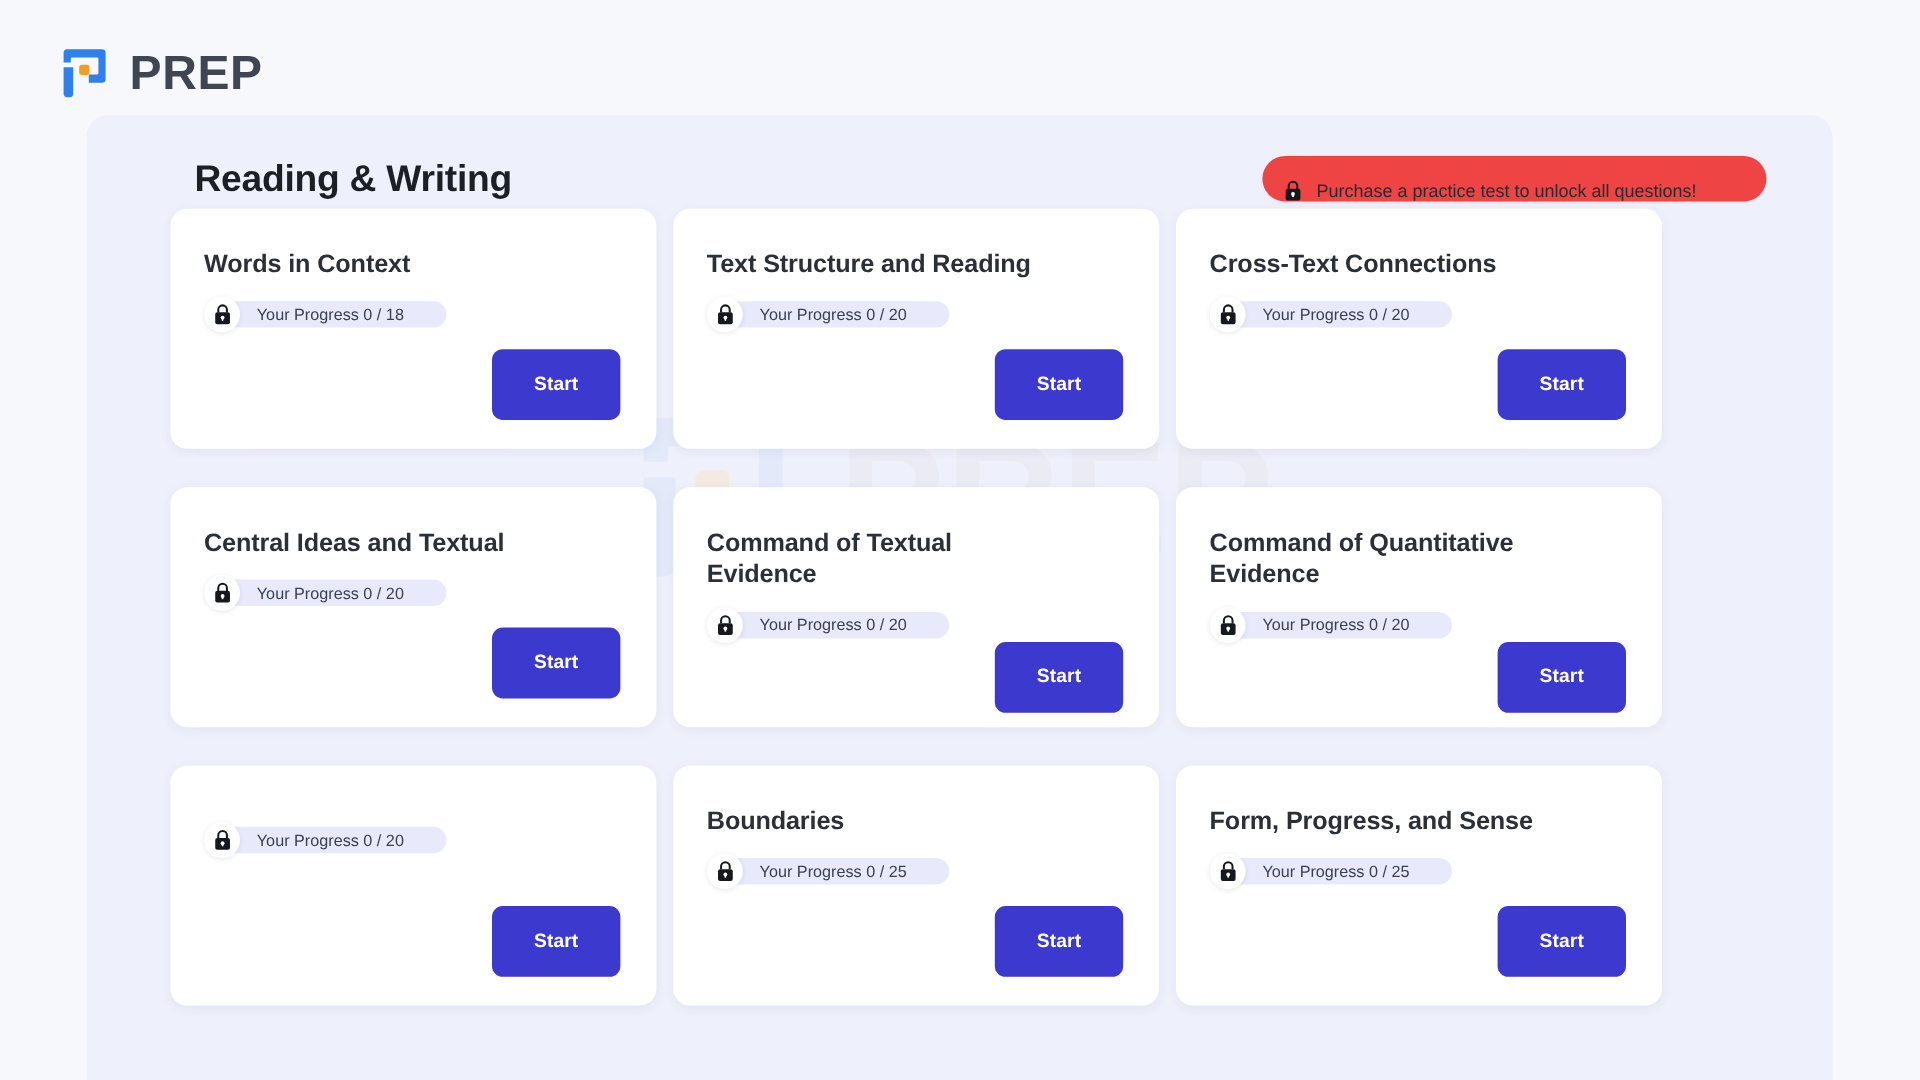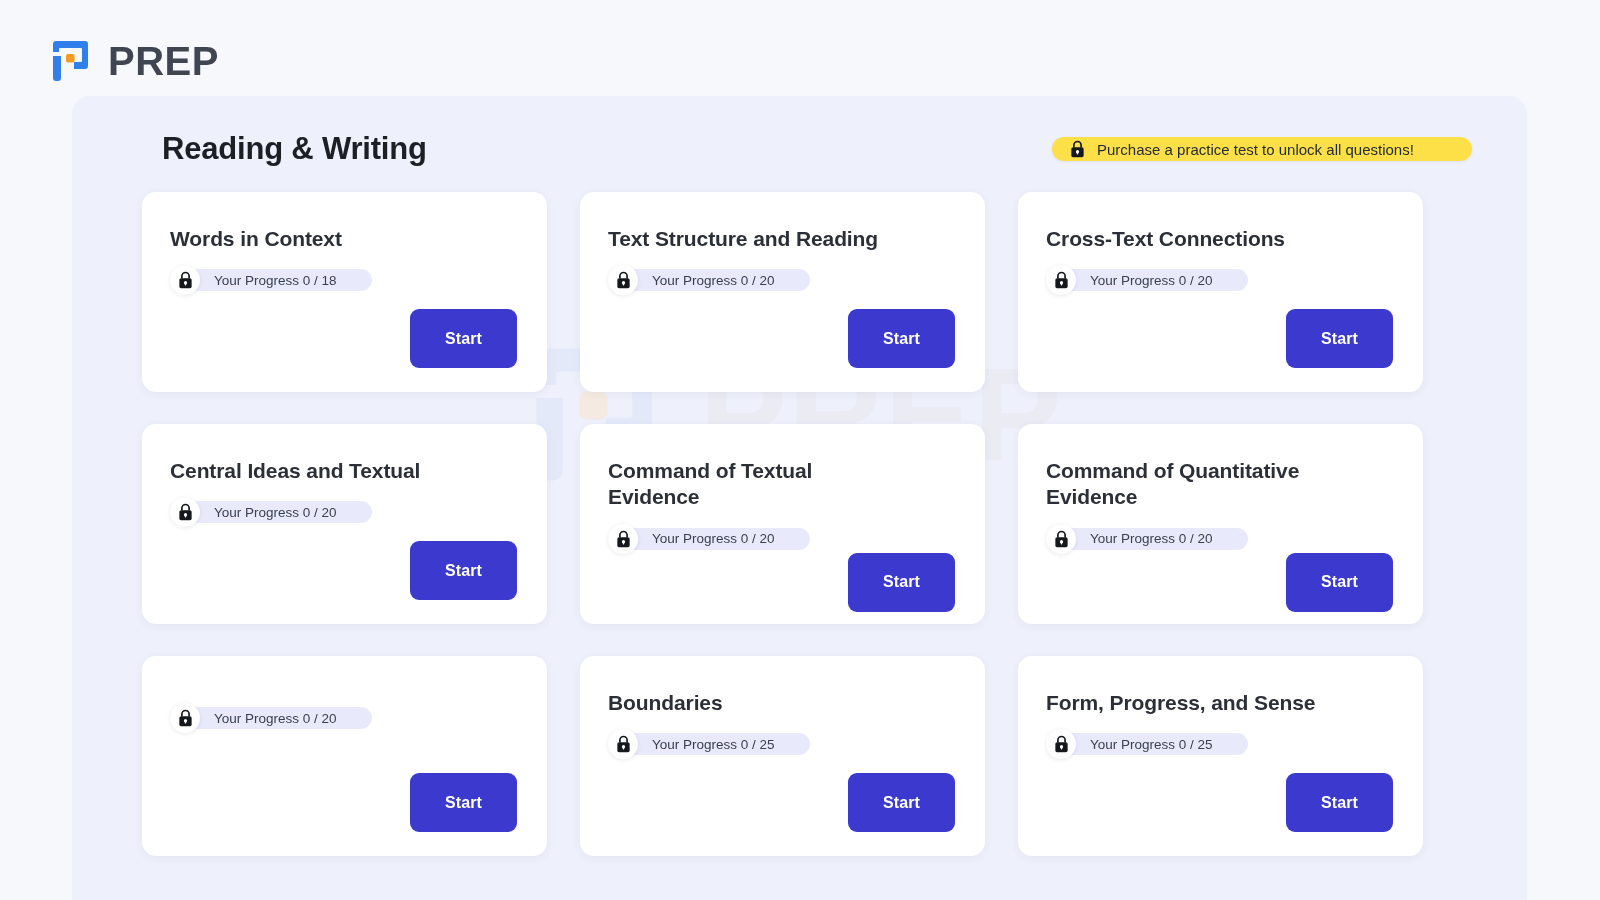--- a/index.html
+++ b/index.html
@@ -49,37 +49,37 @@
   .page-head {
     position: absolute; left: 70px; top: 18px;
     width: 1310px; height: 70px;
     display: flex; align-items: center; justify-content: space-between; margin-left: 20px;
   }
   .page-title {
     font-size: 31px; font-weight: 700; color: #1c2024;
     letter-spacing: -0.2px;
   }
   .purchase-banner {
-    display: flex; align-items: center; gap: 12px;
-    background: #fde047;
+    display: flex; align-items: flex-end; gap: 12px;
+    background: #ef4444;
     border-radius: 999px;
-    height: 24px;
+    height: 38px;
     padding: 0 24px 0 18px;
     box-shadow: 0 1px 3px rgba(40,44,80,0.07);
     min-width: 420px;
   }
   .purchase-text { font-size: 15px; color: #262b33; white-space: nowrap; }
 
   
   .grid {
-    position: absolute; left: 70px; top: 96px;
+    position: absolute; left: 70px; top: 78px;
     width: 1310px;
     display: grid;
     grid-template-columns: repeat(3, 405px);
-    gap: 32px 33px;
+    gap: 32px 14px;
   }
   .card {
     position: relative;
     background: #ffffff;
     border-radius: 14px;
     height: 200px;
     padding: 34px 30px 24px 28px;
     box-shadow: 0 2px 10px rgba(46,54,110,0.06);
     display: flex; flex-direction: column;
   }

